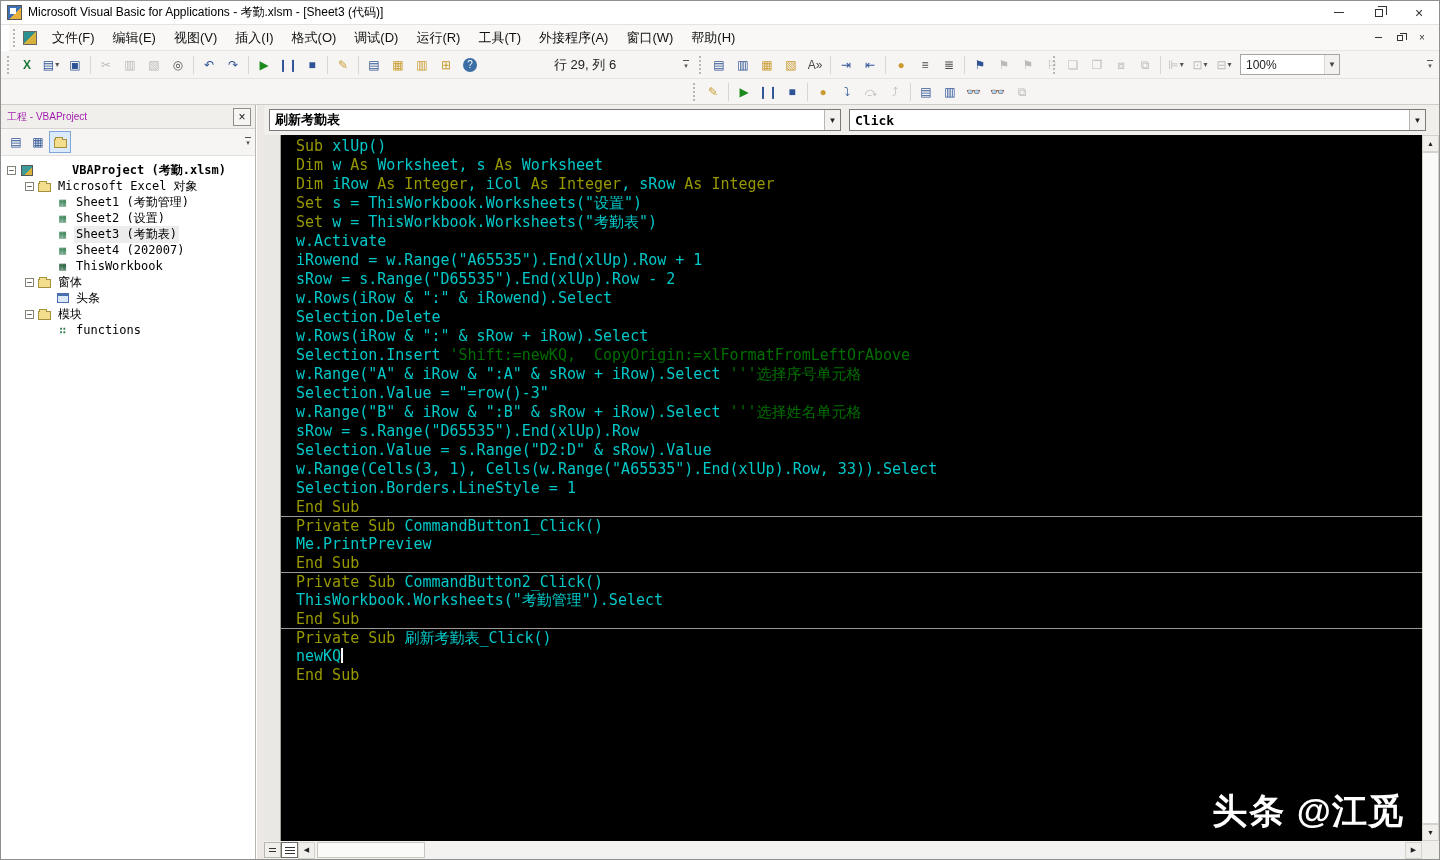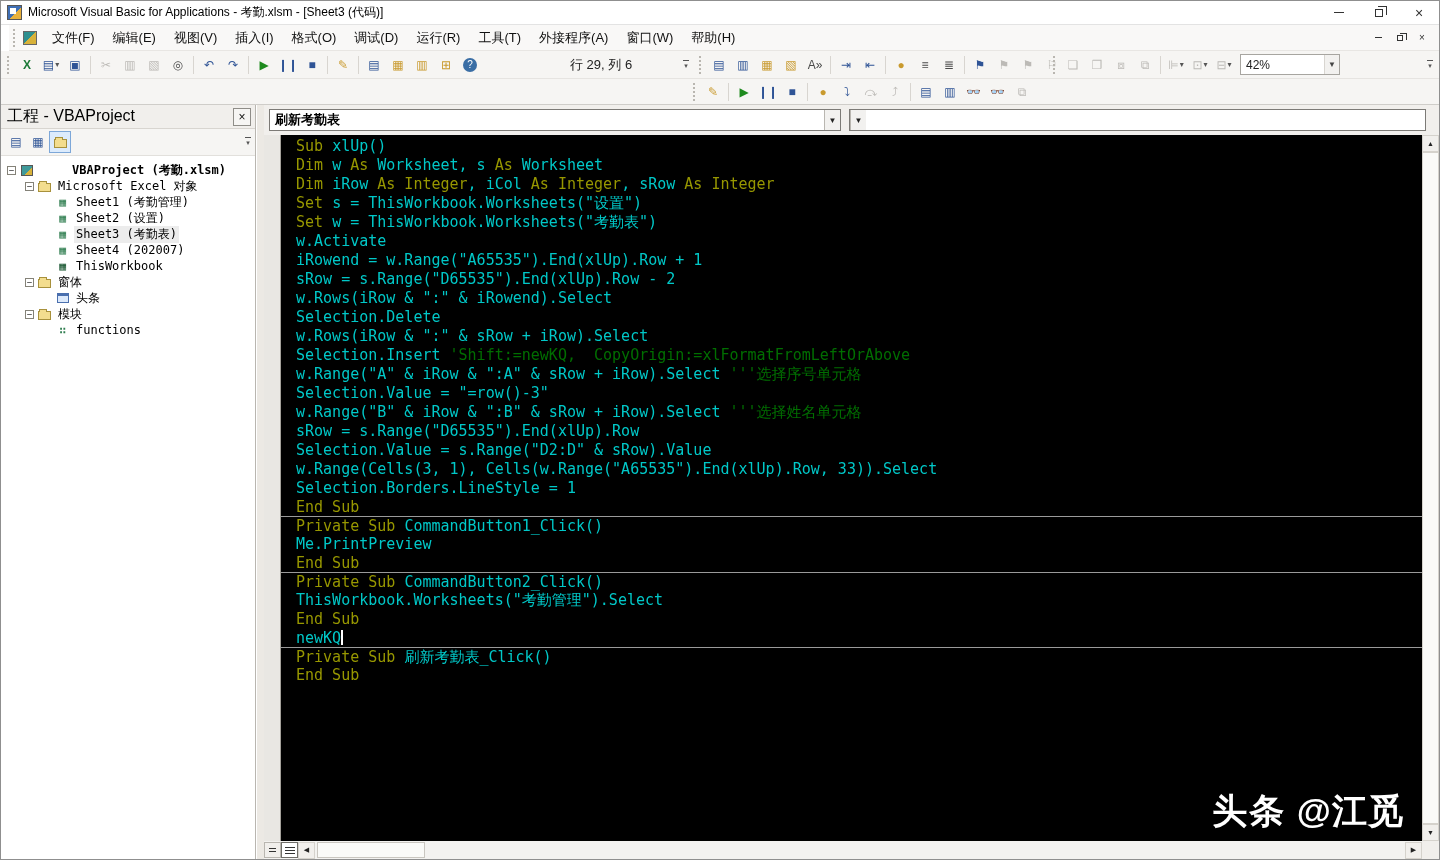--- a/index.html
+++ b/index.html
@@ -37,36 +37,36 @@
   
   .tbrow1 { position:absolute; top:50px; left:0; right:0; height:28px; background:#f6f5f3; border-bottom:1px solid #e6e4e1; }
   .tbrow2 { position:absolute; top:78px; left:0; right:0; height:26px; background:#f6f5f3; border-bottom:1px solid #cfcdc9; }
   .tbgroup { position:absolute; top:0; height:100%; display:flex; align-items:center; }
   .tbtn { width:22px; height:22px; margin:0 1px; display:flex; align-items:center; justify-content:center;
           font-size:12px; color:#4a4a4a; border:1px solid transparent; border-radius:2px; }
   .tbtn.disabled { color:#bcbab6; }
   .tbtn .cglyph { pointer-events:none; }
   .tb-sep { width:1px; height:18px; background:#d8d5d0; margin:0 3px; }
   .dd-arrow { font-size:8px; color:#555; margin-left:1px; }
-  .linecol { font-size:13px; color:#222; margin-left:26px; white-space:nowrap; }
+  .linecol { font-size:13px; color:#222; margin-left:10px; white-space:nowrap; }
   .overflow { width:10px; height:20px; display:flex; flex-direction:column; align-items:center; justify-content:center; font-size:7px; color:#555; }
   .overflow::before { content:""; width:6px; height:1px; background:#555; margin-bottom:1px; }
   .zoom-combo { width:100px; height:21px; background:#fff; border:1px solid #a7a5a0; display:flex; align-items:center; margin-left:4px; }
   .zoom-combo .zval { flex:1; font-size:12px; padding-left:5px; color:#222; }
   .zoom-combo .zarr { width:15px; height:100%; display:flex; align-items:center; justify-content:center; font-size:8px; color:#444; border-left:1px solid #d8d5d0; background:#f2f1ef; }
   .c-green { color:#1c7a38; font-weight:bold; }
   .c-blue { color:#2f5496; }
   .c-run { color:#1e8a1e; }
   .c-amber { color:#c99a2e; }
   .c-help { background:#3a6ea5; color:#fff; border-radius:50%; width:14px; height:14px; font-size:10px; display:flex; align-items:center; justify-content:center; }
 
   
   .project-panel { position:absolute; top:104px; left:0; width:255px; bottom:0; background:#ffffff; border-right:1px solid #b9b6b0; }
   .pp-header { height:24px; background:#f1efec; border-bottom:1px solid #d8d5d0; display:flex; align-items:center; padding:0 4px; }
-  .pp-title { font-size:16px; color:#000000; flex:1; padding-left:2px; }
+  .pp-title { font-size:10px; color:#a21caf; flex:1; padding-left:2px; }
   .pp-close { width:18px; height:18px; border:1px solid #8f8d88; background:#f6f5f3; display:flex; align-items:center; justify-content:center; font-size:12px; color:#111; }
   .pp-toolbar { height:27px; background:#f6f5f3; border-bottom:1px solid #e2e0dc; display:flex; align-items:center; padding-left:4px; }
   .pp-btn { width:22px; height:22px; display:flex; align-items:center; justify-content:center; font-size:12px; color:#4a4a4a; border:1px solid transparent; }
   .pp-btn.active { background:#dcebfc; border:1px solid #7da7d8; }
   .pp-overflow { margin-left:auto; margin-right:2px; }
   .tree { padding-top:6px; font-size:12px; font-family:"DejaVu Sans Mono","Liberation Mono",monospace; }
   .tree-row { height:16px; display:flex; align-items:center; white-space:nowrap; }
   .tree-row.selected .tlabel { background:#ececec; }
   .expander { width:9px; height:9px; border:1px solid #848278; background:#fff; display:inline-flex; align-items:center; justify-content:center; font-size:9px; line-height:1; color:#333; margin-right:3px; flex:none; }
   .exp-spacer { width:12px; flex:none; }
@@ -313,21 +313,21 @@
         </div>
         <div class="tbtn disabled">
           <span class="cglyph ">⊡</span>
           <span class="dd-arrow">▾</span>
         </div>
         <div class="tbtn disabled">
           <span class="cglyph ">⊟</span>
           <span class="dd-arrow">▾</span>
         </div>
         <div class="zoom-combo">
-          <span class="zval">42%</span>
+          <span class="zval">100%</span>
           <span class="zarr">▼</span>
         </div>
       </div>
     <div class="tbgroup" style="right:4px;">
         <span class="overflow">▾</span>
       </div>
   </div>
 
   <div class="tbrow2">
     <div class="tbgroup" style="left:688px;" id="tb-debug">
@@ -465,20 +465,21 @@
 
   <div class="splitter"></div>
 
   <div class="codewin">
     <div class="combo-strip">
       <div class="combo combo-obj">
         <div class="cval">刷新考勤表</div>
         <div class="carr">▼</div>
       </div>
       <div class="combo combo-proc">
+        <div class="cval">Click</div>
         <div class="carr">▼</div>
       </div>
     </div>
 
     <div class="code-body">
       <div class="margin-bar"></div>
       <div class="code-lines" id="code-lines">
           <div class="code-line"><span class="seg-k">Sub </span><span class="seg-c">xlUp()</span></div>
           <div class="code-line"><span class="seg-k">Dim </span><span class="seg-c">w </span><span class="seg-k">As </span><span class="seg-c">Worksheet, s </span><span class="seg-k">As </span><span class="seg-c">Worksheet</span></div>
           <div class="code-line"><span class="seg-k">Dim </span><span class="seg-c">iRow </span><span class="seg-k">As Integer</span><span class="seg-c">, iCol </span><span class="seg-k">As Integer</span><span class="seg-c">, sRow </span><span class="seg-k">As Integer</span></div>
@@ -498,22 +499,22 @@
           <div class="code-line"><span class="seg-c">Selection.Value = s.Range("D2:D" &amp; sRow).Value</span></div>
           <div class="code-line"><span class="seg-c">w.Range(Cells(3, 1), Cells(w.Range("A65535").End(xlUp).Row, 33)).Select</span></div>
           <div class="code-line"><span class="seg-c">Selection.Borders.LineStyle = 1</span></div>
           <div class="code-line"><span class="seg-k">End Sub</span></div>
           <div class="code-line sep-above"><span class="seg-k">Private Sub </span><span class="seg-c">CommandButton1_Click()</span></div>
           <div class="code-line"><span class="seg-c">Me.PrintPreview</span></div>
           <div class="code-line"><span class="seg-k">End Sub</span></div>
           <div class="code-line sep-above"><span class="seg-k">Private Sub </span><span class="seg-c">CommandButton2_Click()</span></div>
           <div class="code-line"><span class="seg-c">ThisWorkbook.Worksheets("考勤管理").Select</span></div>
           <div class="code-line"><span class="seg-k">End Sub</span></div>
+          <div class="code-line sep-above"><span class="seg-k">Private Sub </span><span class="seg-c">刷新考勤表_Click()</span></div>
           <div class="code-line"><span class="seg-c">newKQ</span><span class="caret"></span></div>
-          <div class="code-line sep-above"><span class="seg-k">Private Sub </span><span class="seg-c">刷新考勤表_Click()</span></div>
           <div class="code-line"><span class="seg-k">End Sub</span></div>
         </div>
       <div class="watermark">
         <span class="wm-a">头条</span><span class="wm-b"> @江觅</span>
       </div>
     </div>
 
     <div class="vscroll">
       <div class="sbtn up">▲</div>
       <div class="vthumb"></div>

